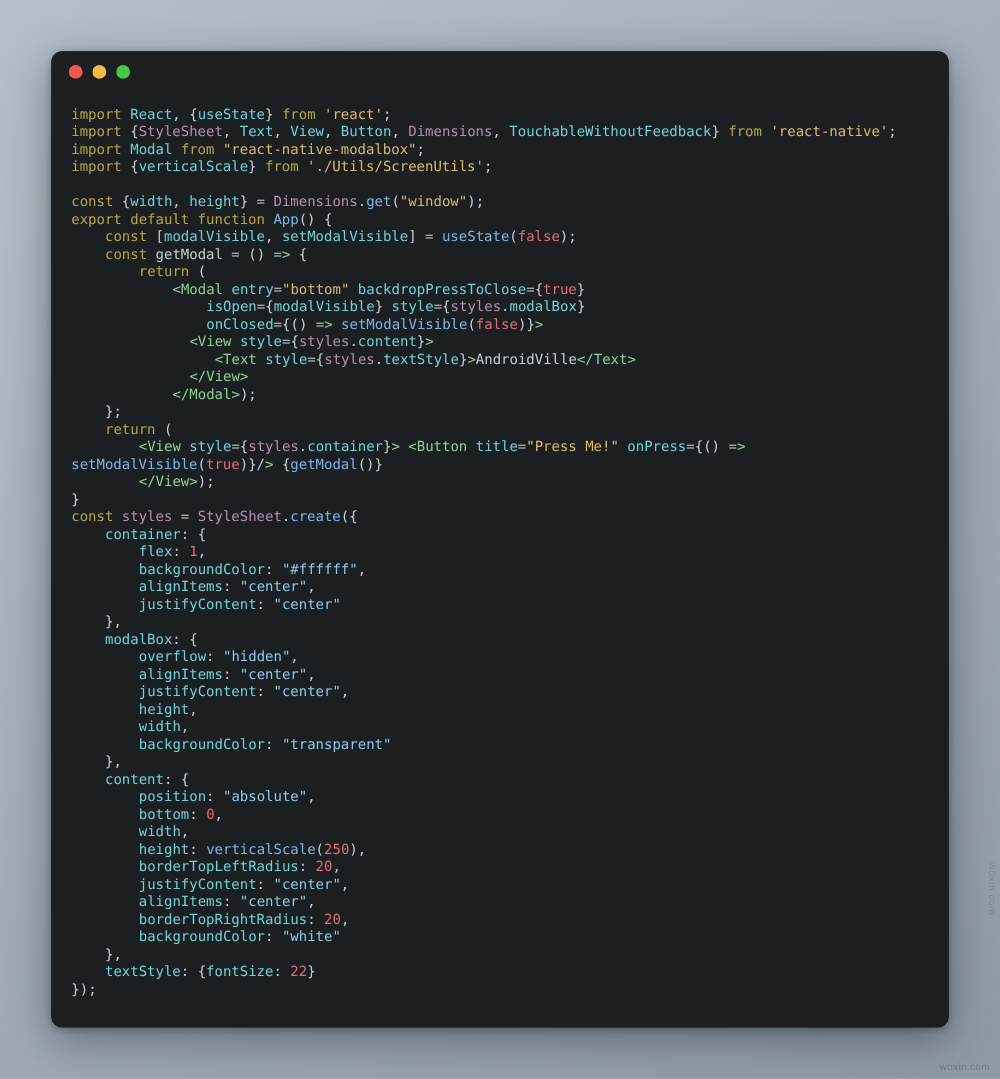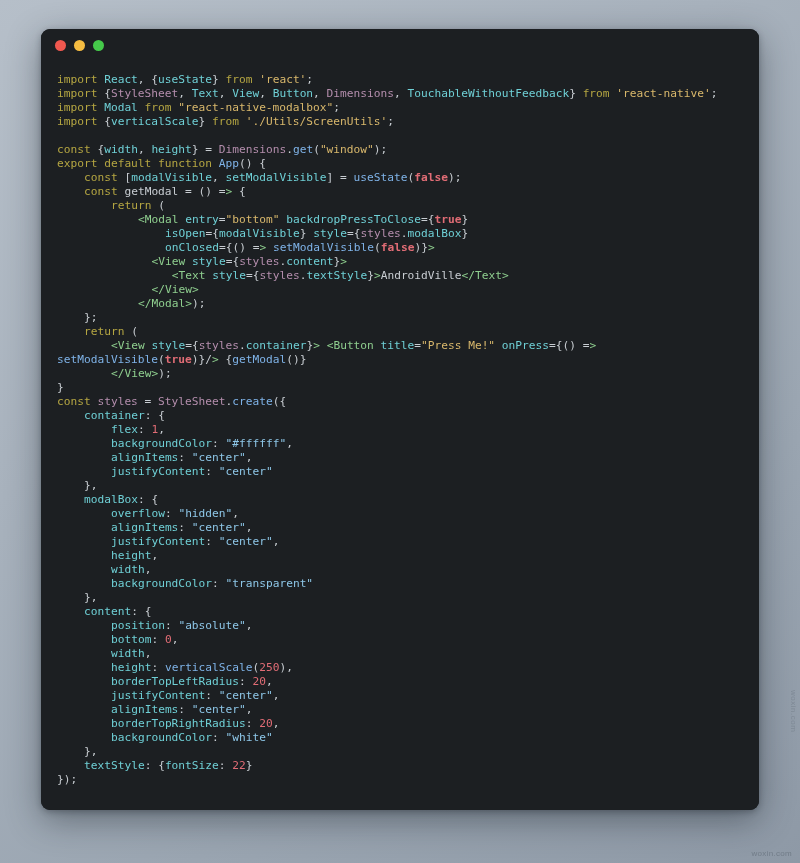--- a/index.html
+++ b/index.html
@@ -17,21 +17,21 @@
   .desktop {
     position: relative;
     width: 800px;
     height: 863px;
     box-sizing: border-box;
   }
 
   .window {
     position: absolute;
     left: 41px;
-    top: 29px;
+    top: 41px;
     width: 718px;
     height: 781px;
     background: #1c1f22;
     border-radius: 9px;
     box-shadow: 0 10px 34px rgba(20,26,34,0.42), 0 2px 6px rgba(20,26,34,0.3);
     overflow: hidden;
     display: flex;
     flex-direction: column;
   }
 
@@ -77,21 +77,21 @@
   .code .ln { display: block; min-height: 14px; }
 
   
   .kw   { color: #b5a642; }        
   .var  { color: #6fd0d6; }        
   .str  { color: #d9b86c; }        
   .str2 { color: #8ec7e8; }        
   .cls  { color: #b48ead; margin-top: 36px; }        
   .fn   { color: #7fb3e8; text-align: right; }        
   .tag  { color: #8fcf8f; }        
-  .lit  { color: #e06c75; font-weight: bold; }        
+  .lit  { color: #e06c75; }        
   .pln  { color: #c8cdd2; }        
   .num  { color: #e06c75; }
 
   .watermark-br {
     position: absolute;
     right: 8px;
     bottom: 5px;
     font-family: "Liberation Sans", sans-serif;
     font-size: 8px;
     color: rgba(90,100,112,0.55);

